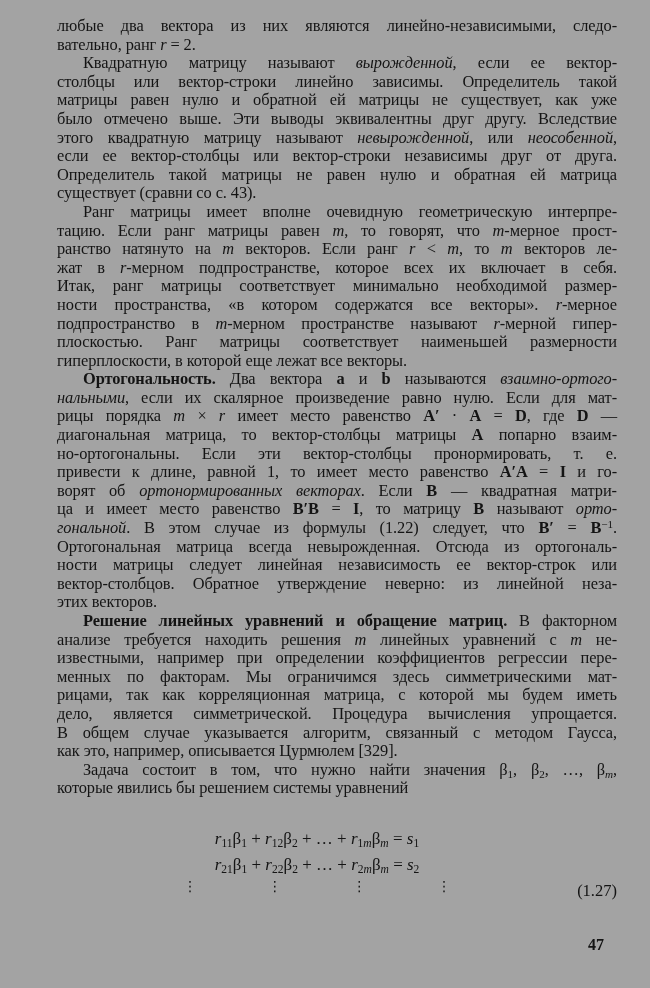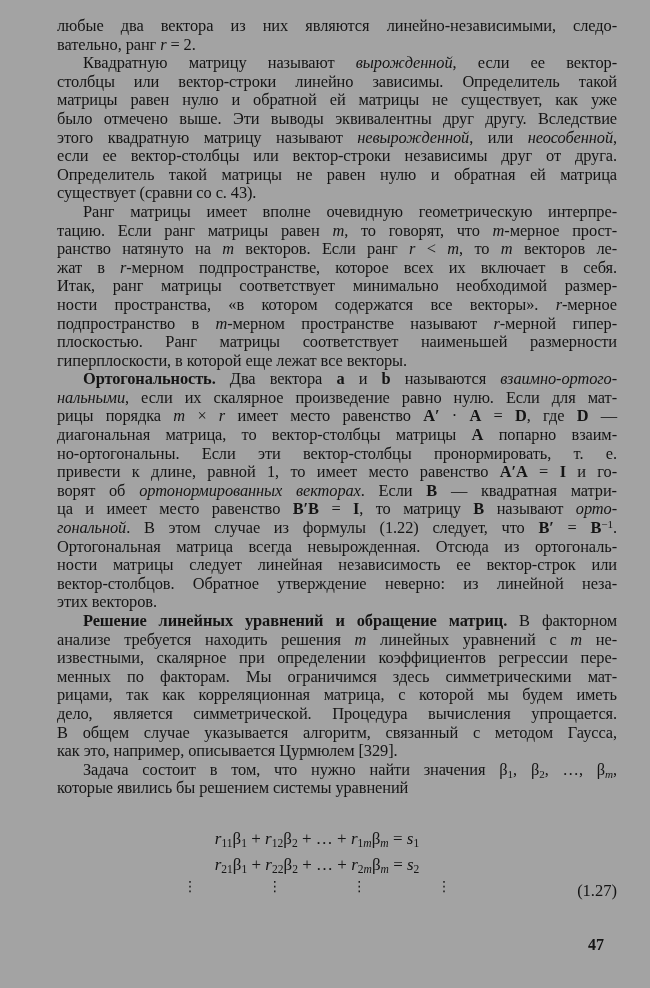--- a/index.html
+++ b/index.html
@@ -124,21 +124,21 @@
         <div class="line">ца и имеет место равенство <b>В′В</b> = <b>I</b>, то матрицу <b>В</b> называют <i>орто-</i></div>
         <div class="line"><i>гональной</i>. В этом случае из формулы (1.22) следует, что <b>В′</b> = <b>В</b><sup>−1</sup>.</div>
         <div class="line">Ортогональная матрица всегда невырожденная. Отсюда из ортогональ-</div>
         <div class="line">ности матрицы следует линейная независимость ее вектор-строк или</div>
         <div class="line">вектор-столбцов. Обратное утверждение неверно: из линейной неза-</div>
         <div class="line last">этих векторов.</div>
       </div>
       <div class="para">
         <div class="line indent"><b>Решение линейных уравнений и обращение матриц.</b> В факторном</div>
         <div class="line">анализе требуется находить решения <i>m</i> линейных уравнений с <i>m</i> не-</div>
-        <div class="line">известными, скалярное при определении коэффициентов регрессии пере-</div>
+        <div class="line">известными, например при определении коэффициентов регрессии пере-</div>
         <div class="line">менных по факторам. Мы ограничимся здесь симметрическими мат-</div>
         <div class="line">рицами, так как корреляционная матрица, с которой мы будем иметь</div>
         <div class="line">дело, является симметрической. Процедура вычисления упрощается.</div>
         <div class="line">В общем случае указывается алгоритм, связанный с методом Гаусса,</div>
         <div class="line last">как это, например, описывается Цурмюлем [329].</div>
       </div>
       <div class="para">
         <div class="line indent">Задача состоит в том, что нужно найти значения β<sub>1</sub>, β<sub>2</sub>, …, β<sub><i>m</i></sub>,</div>
         <div class="line last">которые явились бы решением системы уравнений</div>
       </div>

